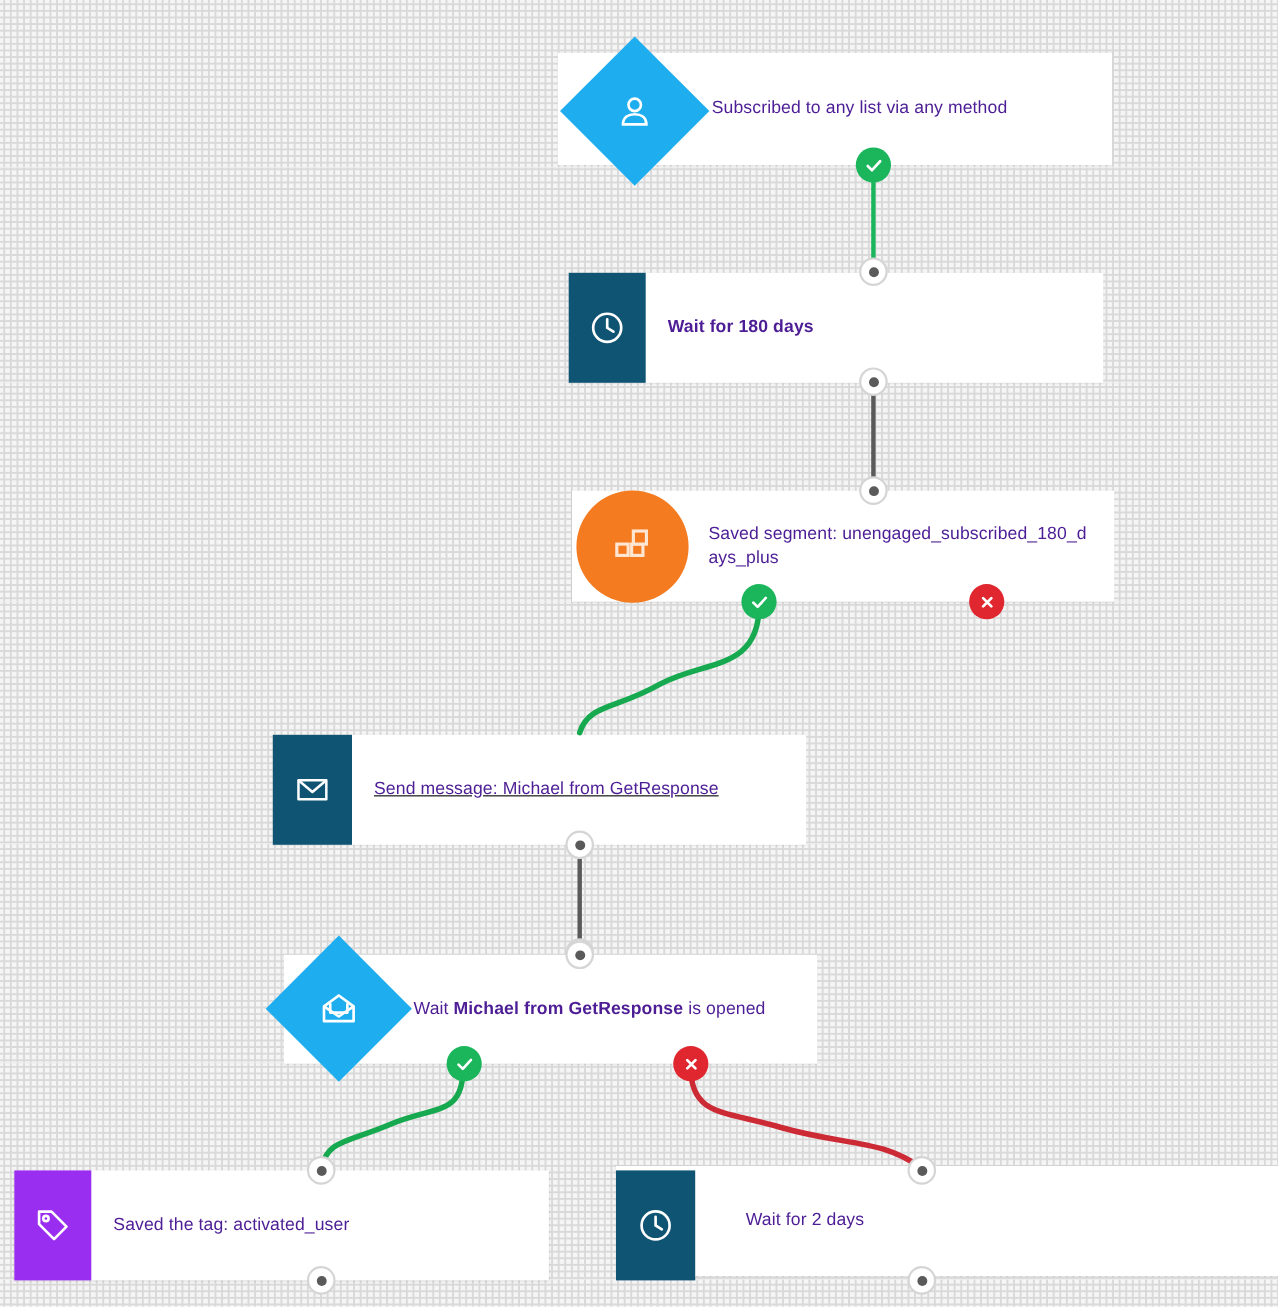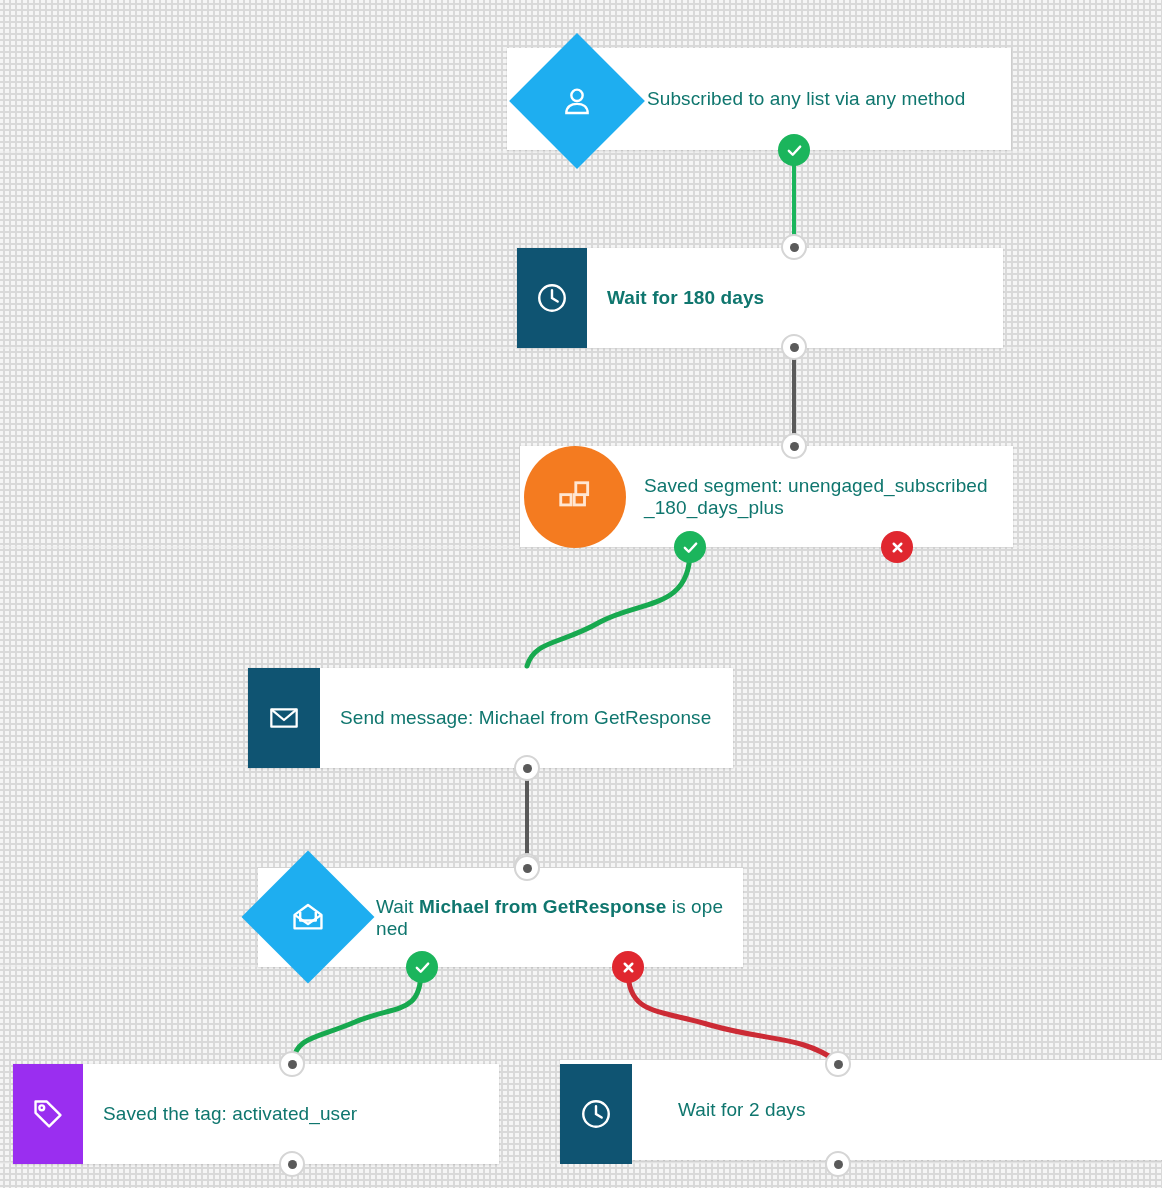--- a/index.html
+++ b/index.html
@@ -41,23 +41,23 @@
     box-sizing: border-box;
   }
   .card {
     position: absolute;
     background: #ffffff;
     box-shadow: 0 1px 2px rgba(0,0,0,0.10), 0 0 0 1px rgba(0,0,0,0.02);
     display: flex;
     align-items: center;
   }
   .card-label {
-    font-size: 19px;
+    font-size: 16px;
     line-height: 22px;
-    color: #0f766e;
+    color: #4c1d95;
     letter-spacing: 0.1px;
     word-break: break-all;
     padding-right: 14px;
   }
   .card-label b { font-weight: bold; margin-top: 19px; }
 
   
   .icon-square {
     position: absolute;
     display: flex;
@@ -204,21 +204,21 @@
       </svg>
     </div>
     <div class="badge no" style="left:881px; top:531px;">
       <svg width="15" height="15" viewBox="0 0 24 24" fill="none" stroke="#ffffff" stroke-width="4" stroke-linecap="round">
         <path d="M6 6 L18 18 M18 6 L6 18"></path>
       </svg>
     </div>
   </div>
 
   <div class="node">
-    <div class="card" style="left:248px; top:668px; width:485px; height:100px;">
+    <div class="card" style="left:248px; top:668px; width:485px; height:100px;text-decoration:underline;">
       <div class="card-label" style="margin-left:92px; max-width:378px;">Send message: Michael from GetResponse</div>
     </div>
     <div class="icon-square" style="left:248px; top:668px; width:72px; height:100px; background:#0f5472;">
       <svg width="32" height="32" viewBox="0 0 24 24" fill="none" stroke="#ffffff" stroke-width="1.7" stroke-linejoin="round">
         <rect x="2.5" y="5.5" width="19" height="13"></rect>
         <path d="M2.5 5.5 L12 13.5 L21.5 5.5"></path>
       </svg>
     </div>
     <div class="port" style="left:514px; top:755px;"></div>
     <div class="port" style="left:514px; top:853px;"></div>

